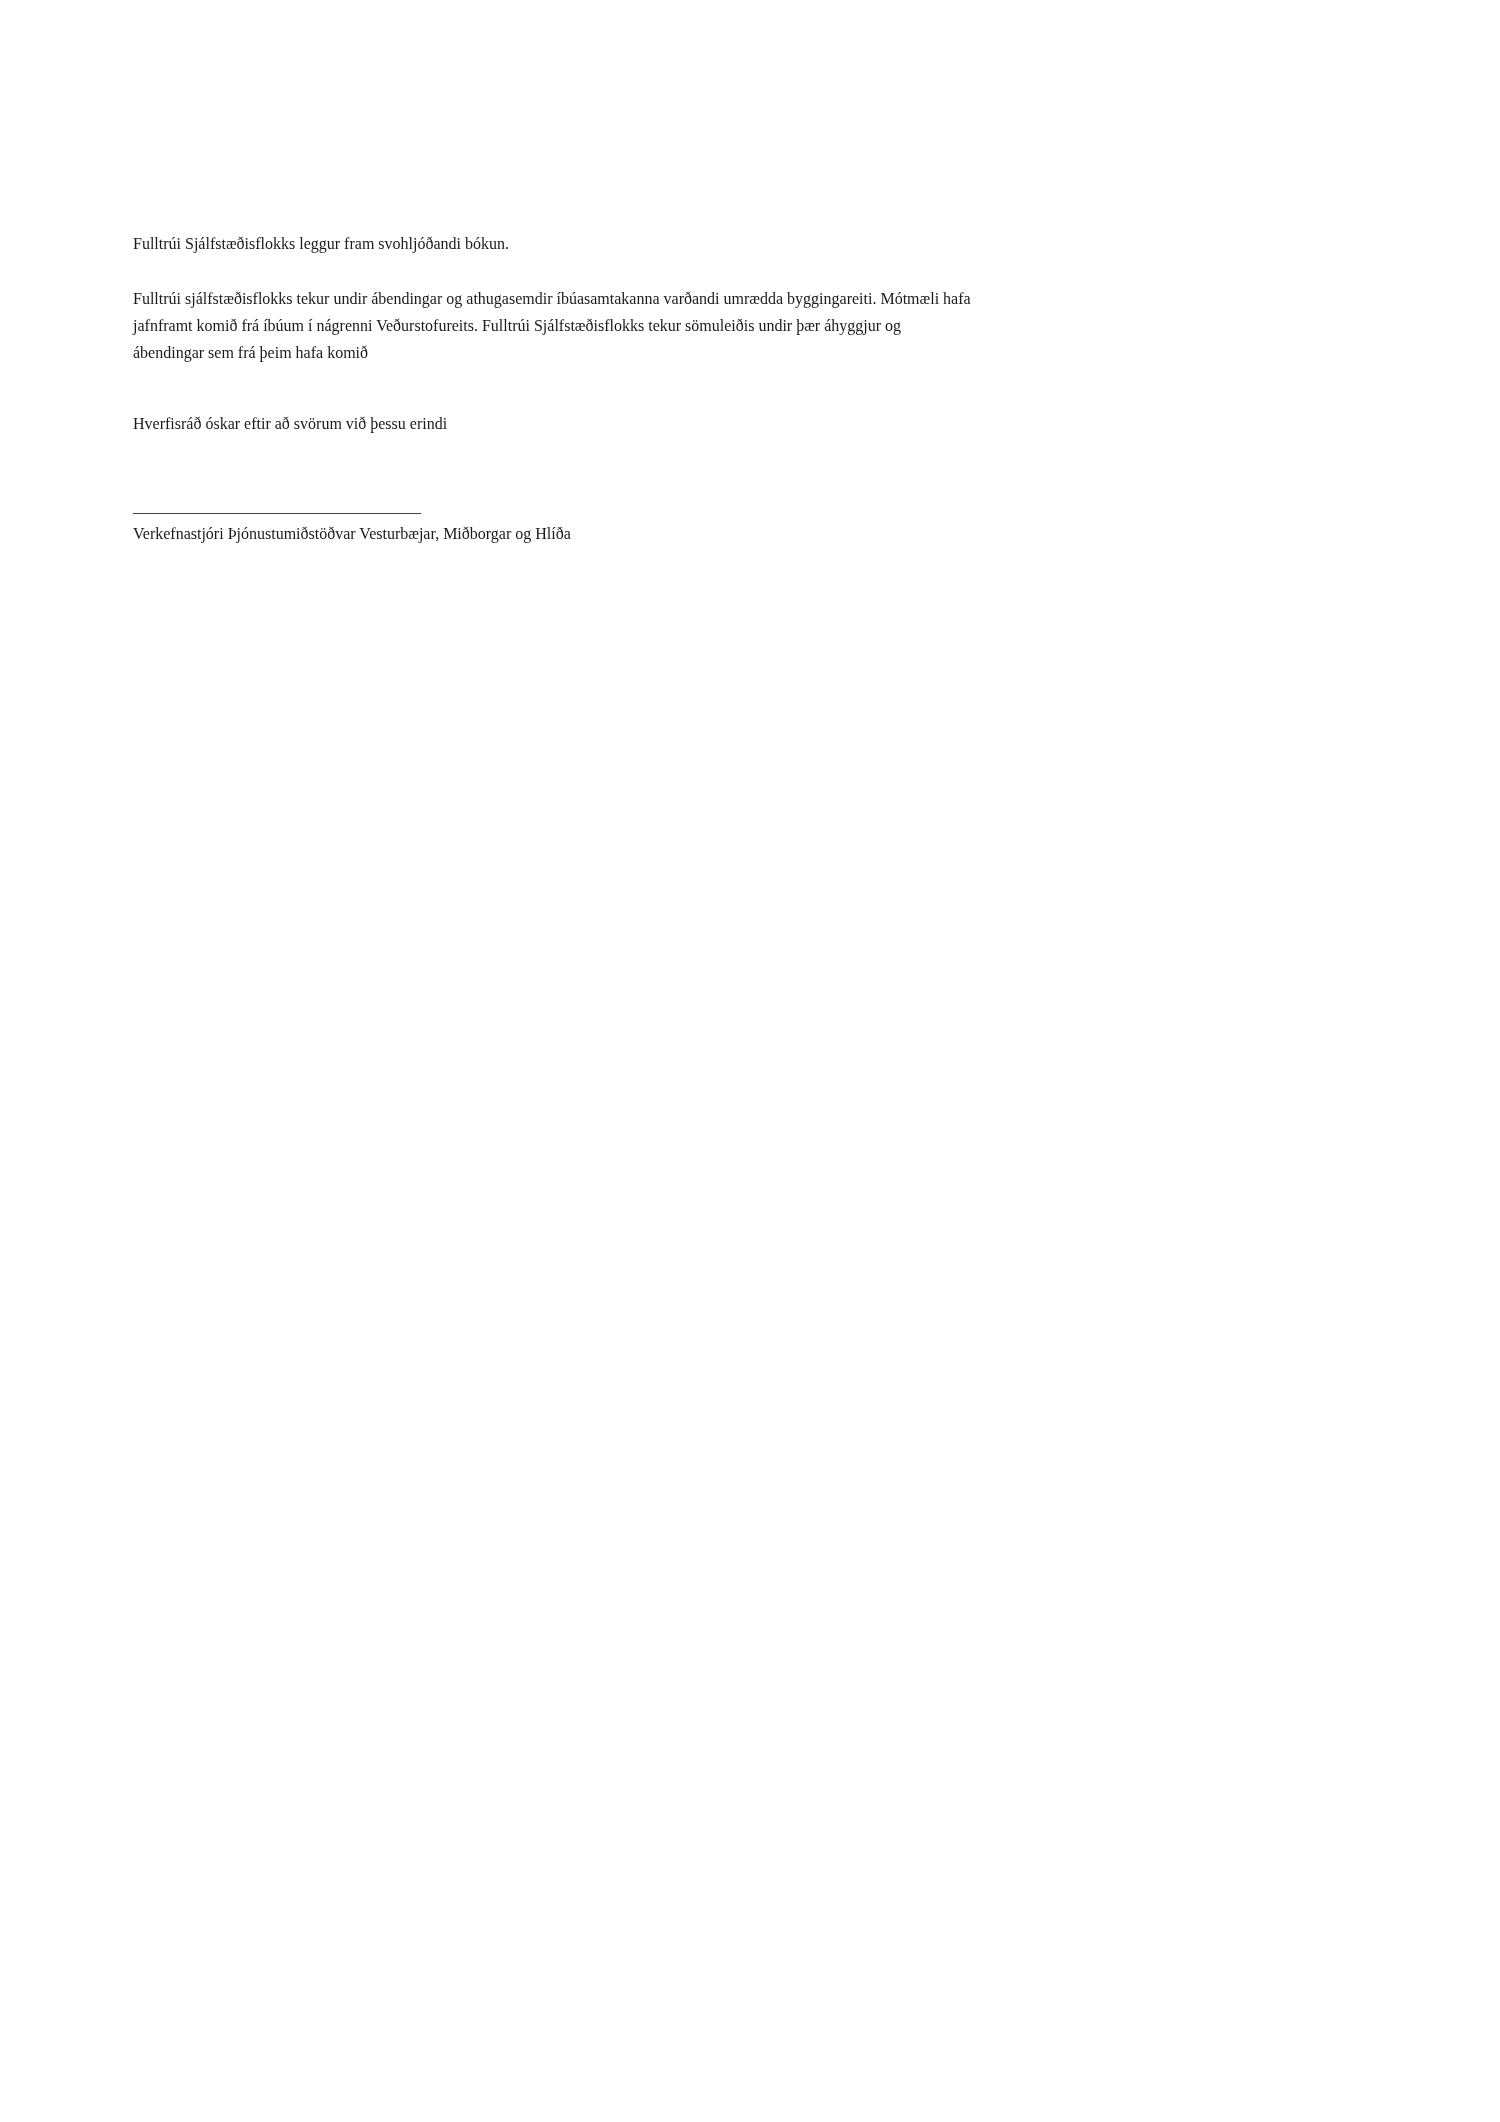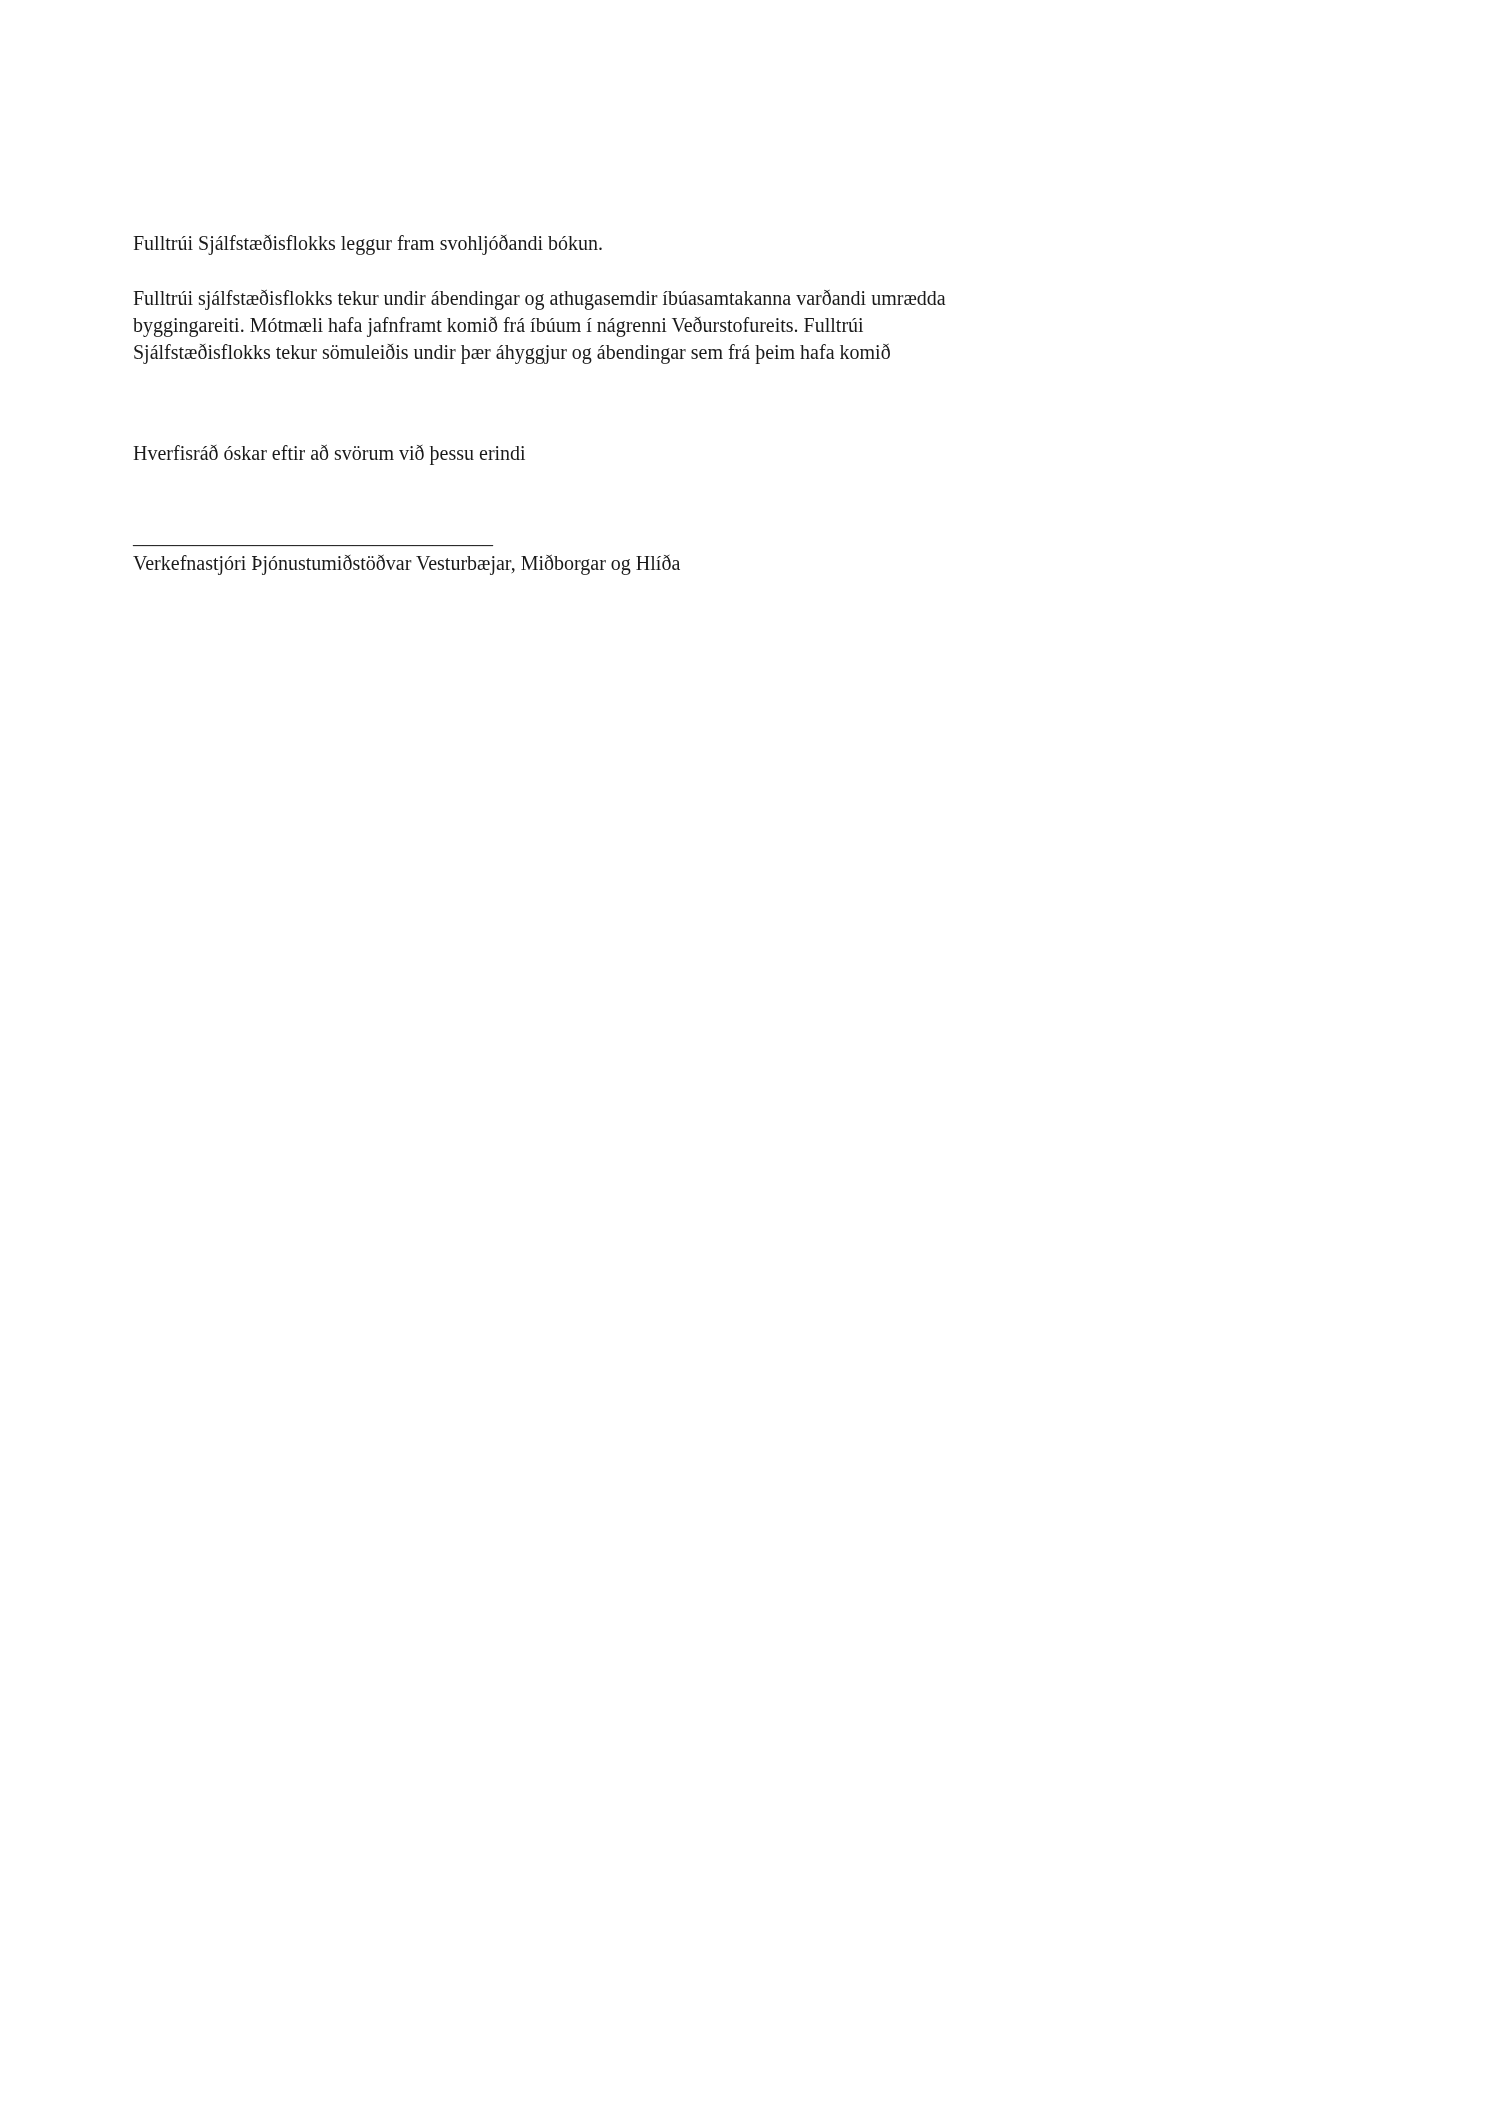--- a/index.html
+++ b/index.html
@@ -8,35 +8,35 @@
     background: #ffffff;
   }
   .page {
     position: relative;
     width: 1500px;
     height: 2122px;
     background: #ffffff;
     box-sizing: border-box;
     padding: 230px 160px 0 133px;
     font-family: "Liberation Serif", "DejaVu Serif", serif;
-    font-size: 20px;
+    font-size: 16px;
     line-height: 27px;
     color: #1a1a1a;
   }
   .text-block {
     max-width: 840px;
   }
   p {
     margin: 0;
   }
   .para-spaced {
     margin-top: 28px;
   }
   .request-line {
-    margin-top: 74px;
+    margin-top: 44px;
   }
   .signature-area {
     margin-top: 56px;
   }
   .signature-rule {
     letter-spacing: 0;
     white-space: pre;
   }
 </style>
 </head>

